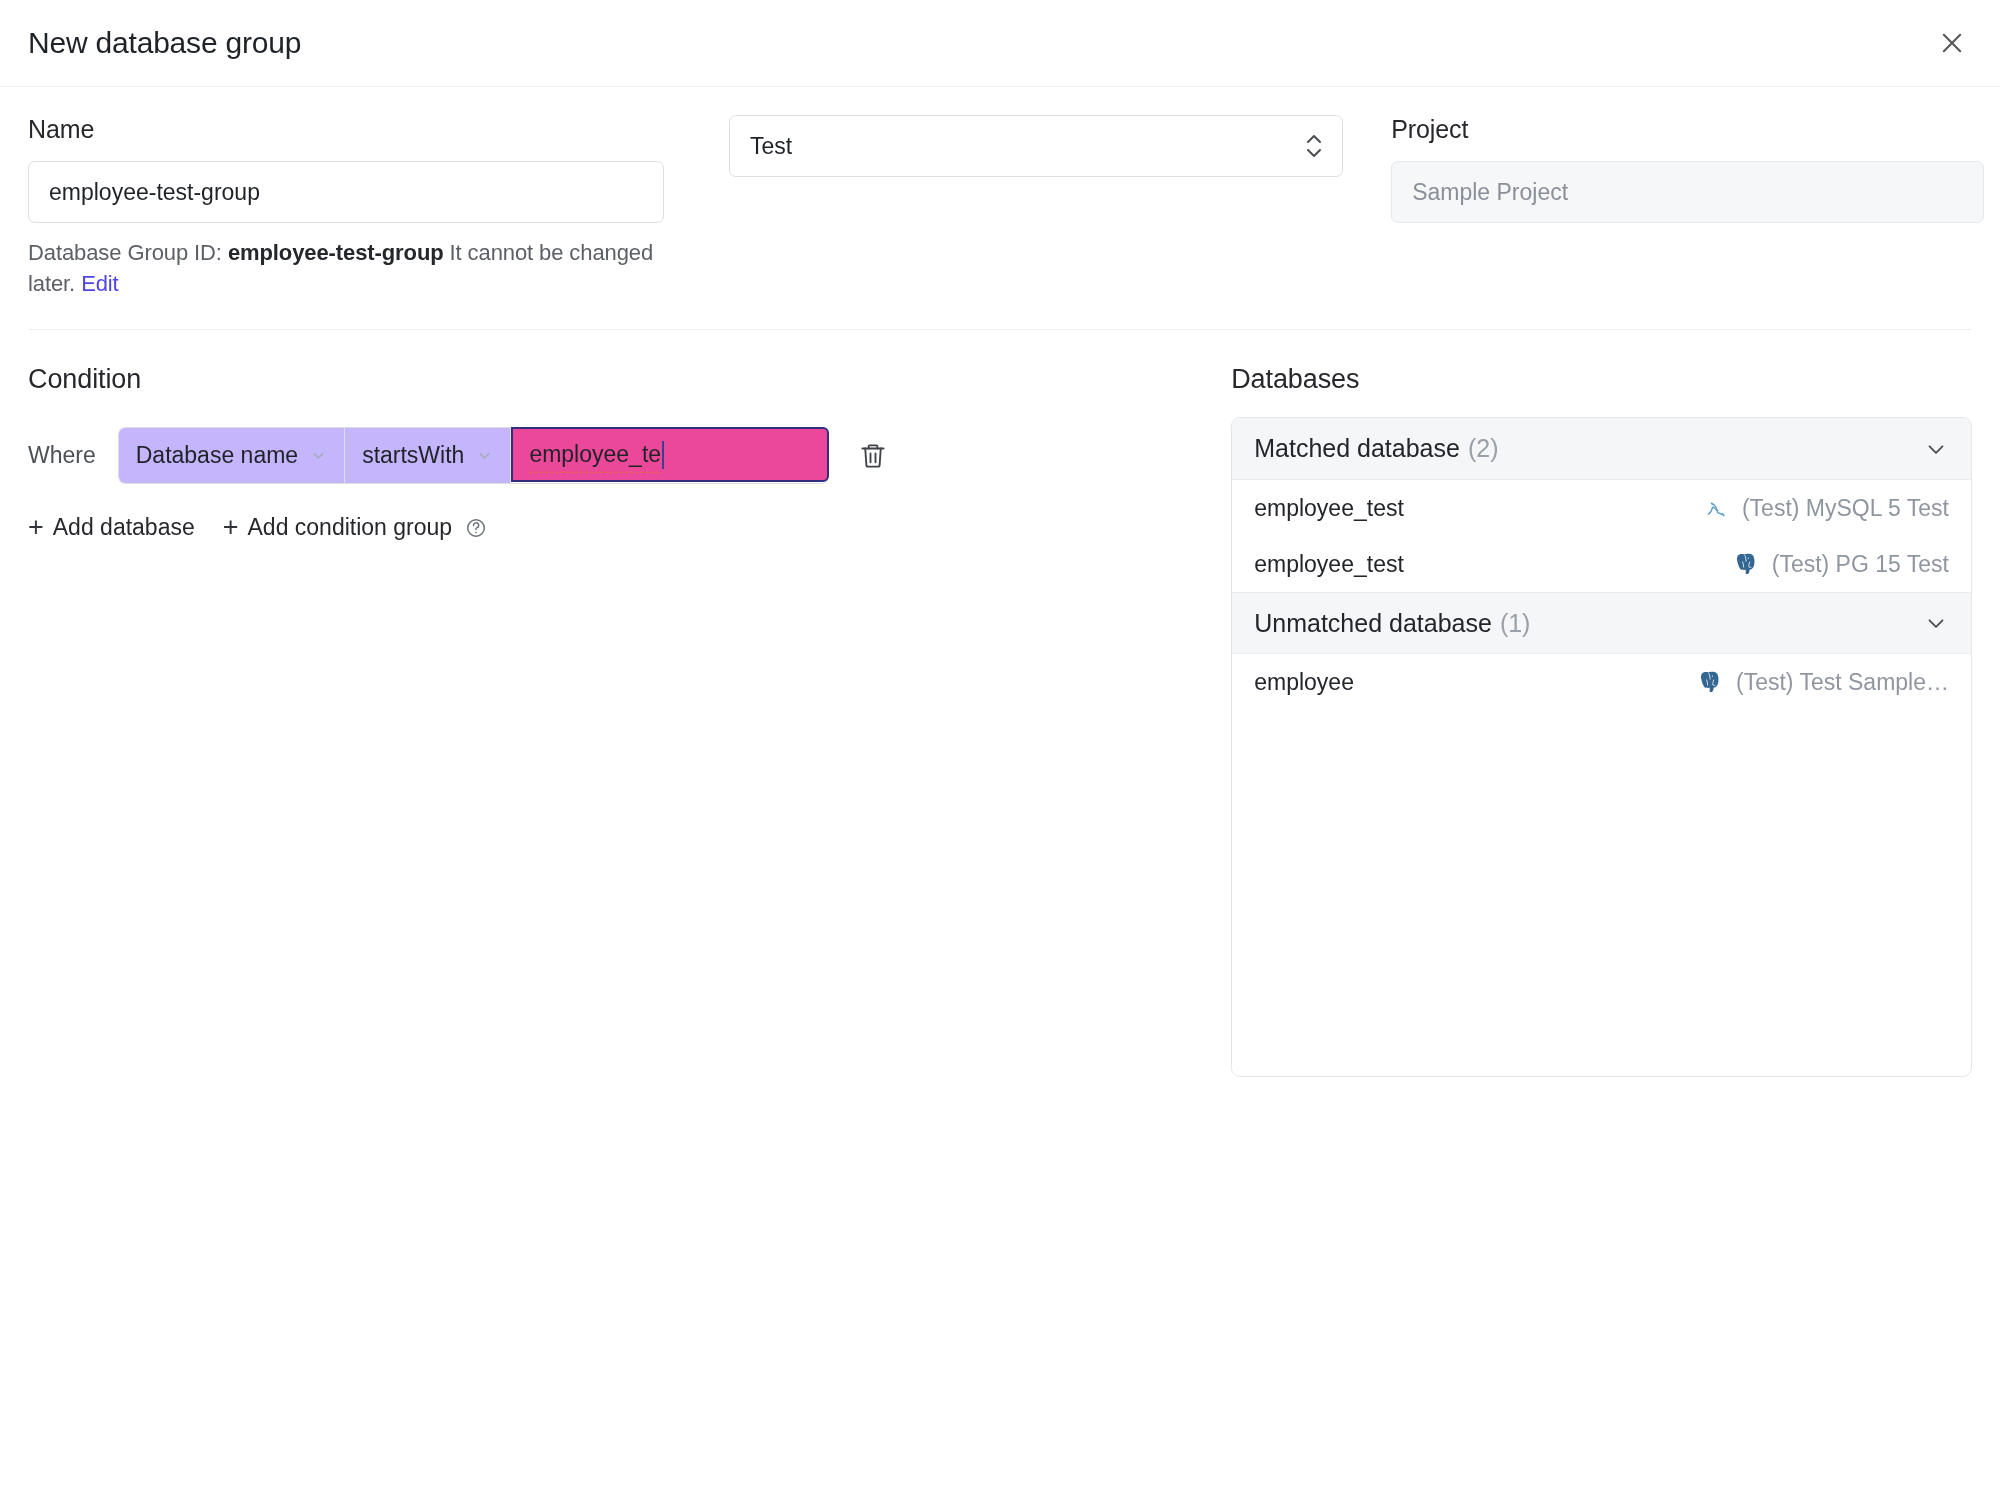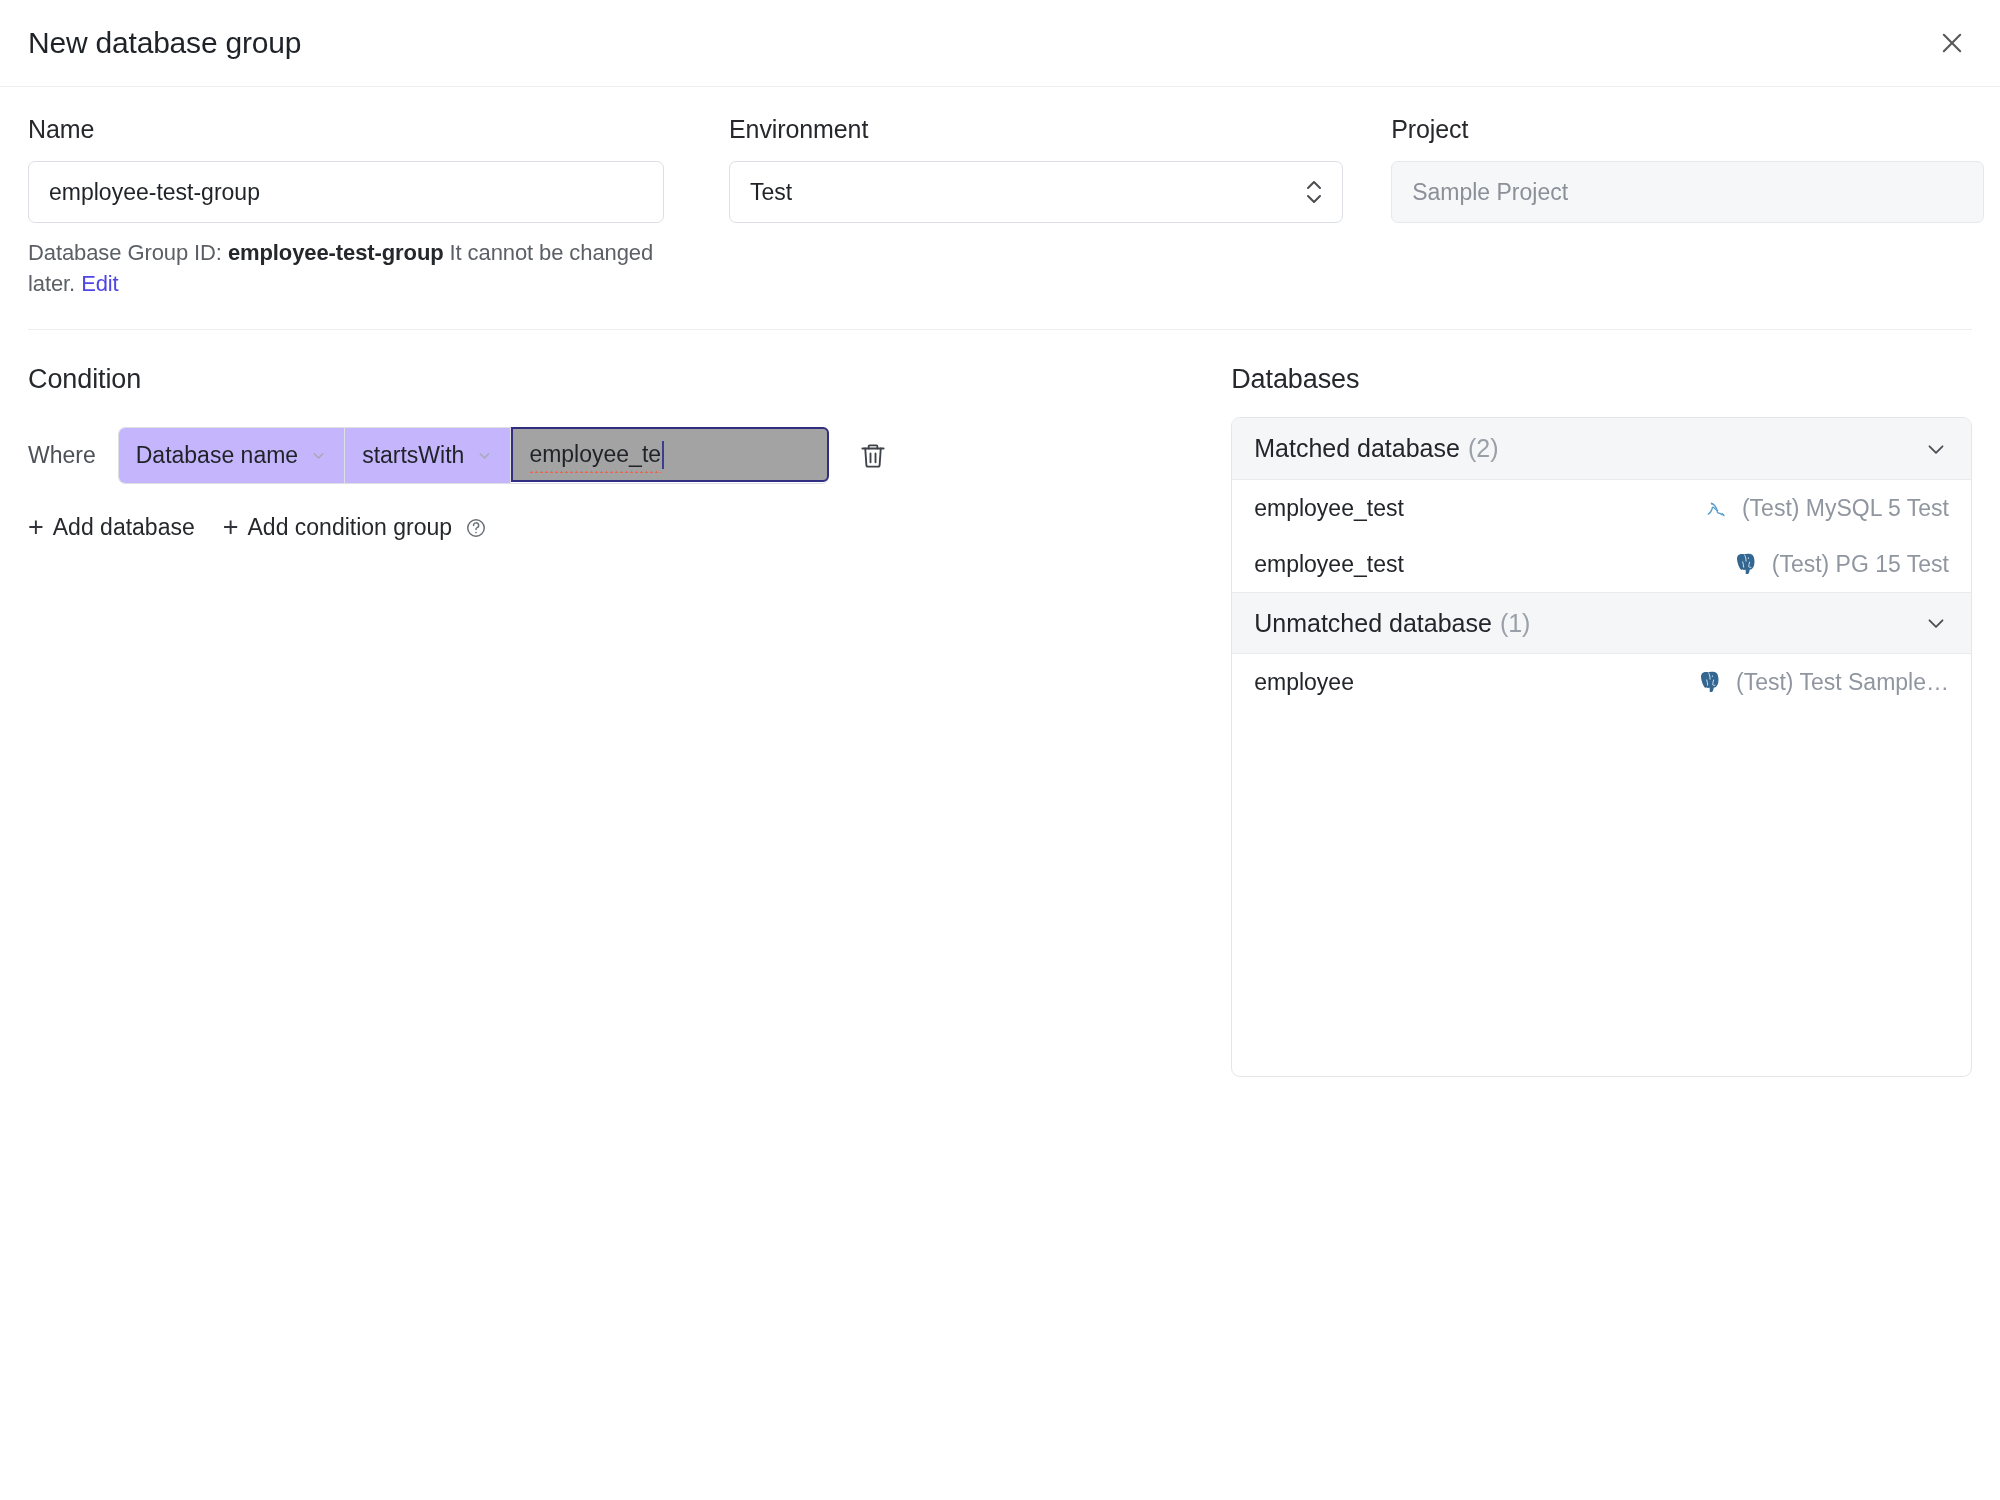--- a/index.html
+++ b/index.html
@@ -172,21 +172,21 @@
   .cond-select:first-child { border-radius: 6px 0 0 6px; }
   .chev-sm { color: #a6abb3; display: flex; }
 
   .cond-value-wrap { position: relative; display: flex; }
   .cond-value {
     height: 55px;
     width: 318px;
     border: 2px solid #312e81;
     border-radius: 0 6px 6px 0;
     margin: -1px -1px -1px 0;
-    background: #a3a3a3;
+    background: #ec4899;
     display: flex;
     align-items: center;
     padding: 0 16px;
     font-size: 23px;
     color: #1f2328;
     position: relative;
     cursor: text;
   }
   .spell-underline {
     position: relative;
@@ -323,21 +323,20 @@
       <input class="text-input" type="text" value="employee-test-group" style="">
       <div class="helper-text">
         <span>Database Group ID:</span>
         <b>employee-test-group</b>
         <span>It cannot be changed later.</span>
         <span class="helper-link">Edit</span>
       </div>
     </div>
 
     <div class="field field-env">
-      <label class="field-label">Environment</label>
       <div class="select-wrap">
         <div class="select-box">
           <span>Test</span>
         </div>
         <span class="select-chevrons">
           <svg width="18" height="11" viewBox="0 0 18 11" fill="none" stroke="currentColor" stroke-width="2" stroke-linecap="round" stroke-linejoin="round">
             <polyline points="3,8 9,2 15,8"></polyline>
           </svg>
           <svg width="18" height="11" viewBox="0 0 18 11" fill="none" stroke="currentColor" stroke-width="2" stroke-linecap="round" stroke-linejoin="round">
             <polyline points="3,3 9,9 15,3"></polyline>

